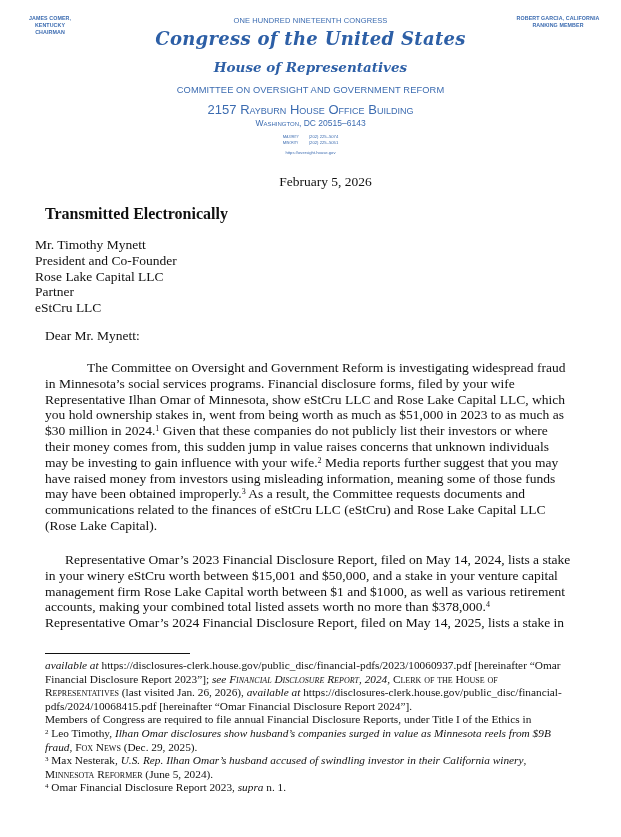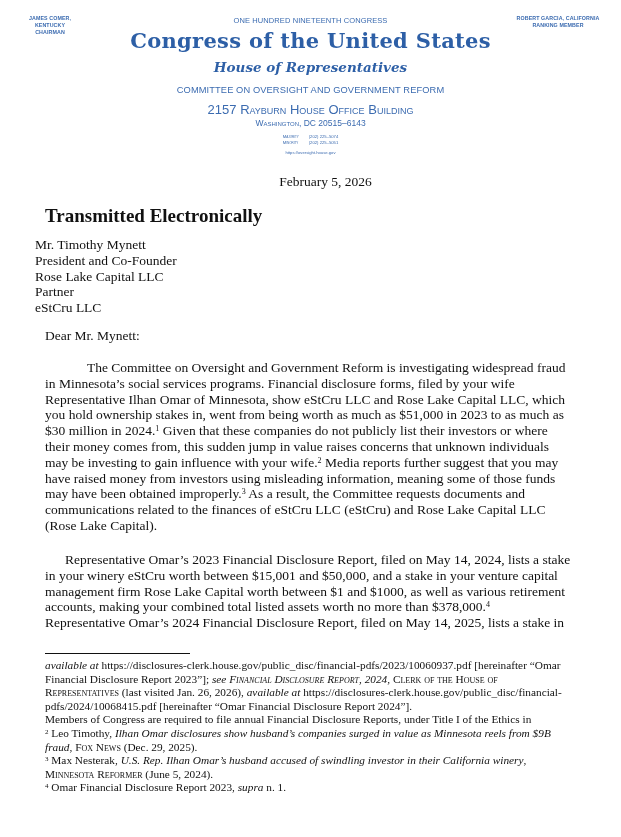--- a/index.html
+++ b/index.html
@@ -6,32 +6,32 @@
     body { width: 621px; height: 837px; position: relative; overflow: hidden; }
     .page { position: absolute; left: 0; top: 0; width: 621px; height: 837px; background: #fff; color: #111; }
 
     .lh { font-family: "Liberation Sans", sans-serif; color: #3b6bb0; }
     .side { position: absolute; top: 15px; font-size: 5.3px; font-weight: bold; text-align: center; line-height: 7px; letter-spacing: 0.1px; }
     .side.left { left: 18px; width: 64px; }
     .side.right { right: 18px; width: 90px; }
 
     .center-block { position: absolute; left: 0; width: 621px; text-align: center; }
     .congress-num { top: 16px; font-size: 7.5px; letter-spacing: 0.1px; }
-    .title { top: 28px; font-family: "DejaVu Serif", serif; font-weight: bold; font-size: 21px; color: #2d5fa6; letter-spacing: 0.3px; }
+    .title { top: 28px; font-family: "DejaVu Serif", serif; font-weight: bold; font-size: 18px; color: #2d5fa6; letter-spacing: 0.3px; font-style: italic; }
     .subtitle { top: 59px; font-family: "DejaVu Serif", serif; font-weight: bold; font-size: 13.5px; color: #2d5fa6; font-style: italic; }
     .committee { top: 85px; font-size: 9.3px; letter-spacing: 0.1px; }
     .address { top: 102px; font-size: 13px; font-variant: small-caps; }
     .city { top: 118px; font-size: 8.5px; font-variant: small-caps; }
     .phones { top: 134px; font-size: 4.2px; line-height: 5.5px; }
     .phones span.lbl { font-variant: small-caps; display: inline-block; width: 26px; text-align: left; }
     .website { top: 150px; font-size: 4.2px; }
 
     .serif { font-family: "Liberation Serif", serif; color: #111; }
     .date { position: absolute; top: 174px; left: 0; width: 621px; text-align: center; font-size: 13.5px; padding-left: 15px; }
-    .transmitted { position: absolute; left: 45px; top: 205px; font-size: 19px; font-weight: bold; }
+    .transmitted { position: absolute; left: 45px; top: 205px; font-size: 16px; font-weight: bold; }
     .addressee { position: absolute; left: 35px; top: 237px; font-size: 13.5px; line-height: 15.8px; }
     .salutation { position: absolute; left: 45px; top: 328px; font-size: 13.5px; }
     .para { position: absolute; left: 45px; width: 540px; font-size: 13.5px; line-height: 15.8px; }
     .para1 { top: 360px; }
     .para2 { top: 552px; }
     .line { display: block; white-space: nowrap; }
     .indent1 { padding-left: 42px; }
     .indent2 { padding-left: 20px; }
     sup { font-size: 8px; vertical-align: top; position: relative; top: -2px; }
 

